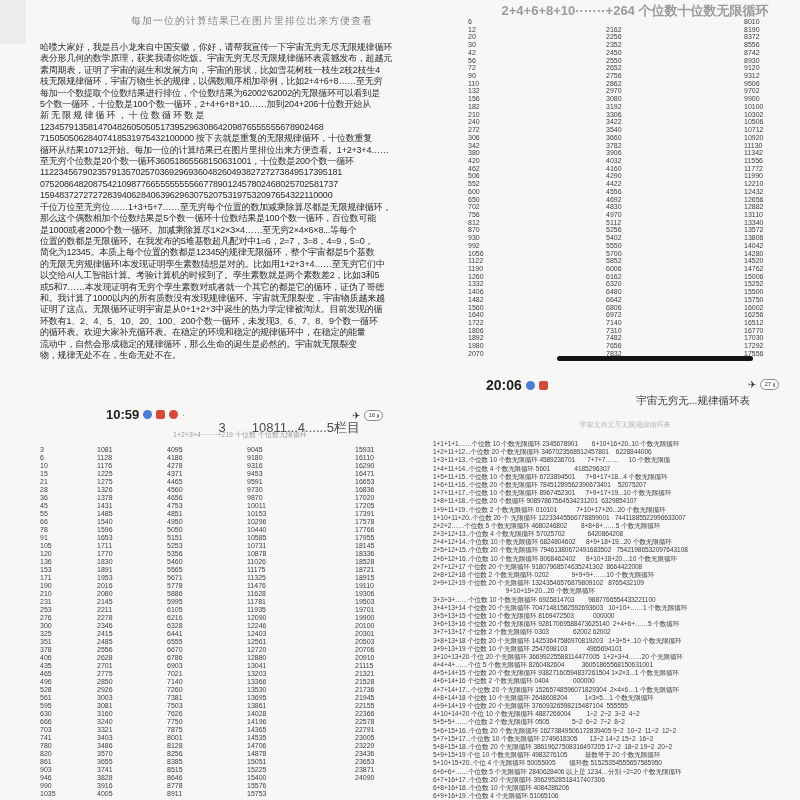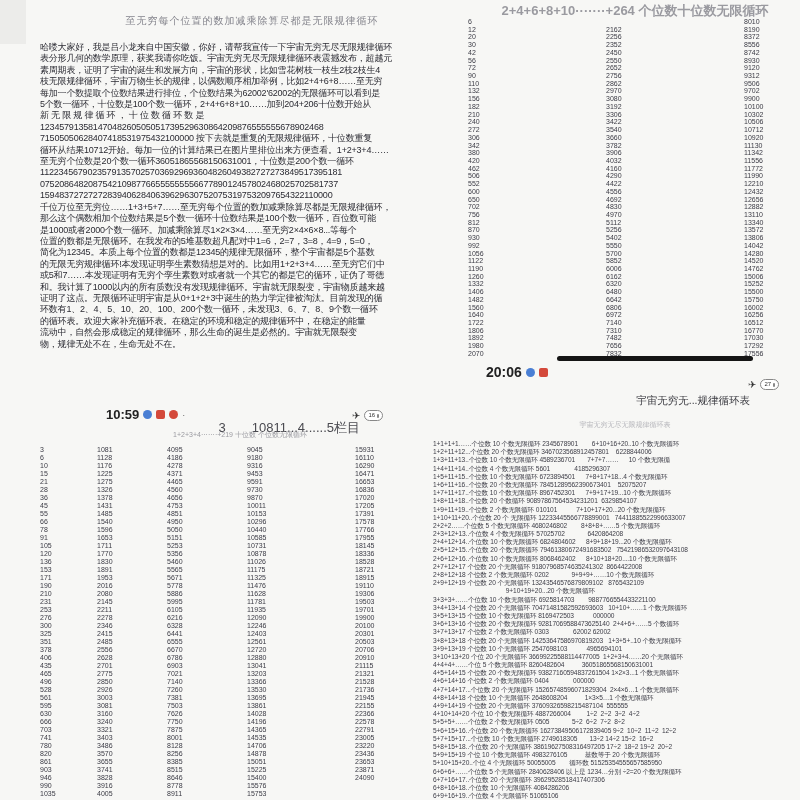--- a/index.html
+++ b/index.html
@@ -42,21 +42,21 @@
   .cycle-body div{font-size:6.6px;line-height:8.18px;white-space:pre;color:#3c3c46;
                   letter-spacing:-0.1px;}
   .edge-strip{position:absolute;left:0;top:0;width:26px;height:44px;background:#ececea;}
 </style>
 </head>
 <body>
 
 <div class="canvas">
   <div class="edge-strip"></div>
 
-  <div class="doc-title">至无穷每个位置的数加减乘除算尽都是无限规律循环</div>
+  <div class="doc-title">每加一位的计算结果已在图片里排位出来方便查看</div>
   <div class="doc-body">
       <div>哈喽大家好，我是吕小龙来自中国安徽，你好，请帮我宣传一下宇宙无穷无尽无限规律循环</div>
       <div>表分形几何的数学原理，获奖我请你吃饭。宇宙无穷无尽无限规律循环表震撼发布，超越元</div>
       <div>素周期表，证明了宇宙的诞生和发展方向，宇宙的形状，比如雪花树枝一枝生2枝2枝生4</div>
       <div>枝无限规律循环，宇宙万物生长的规律，以偶数顺序相加举例，比如2+4+6+8……至无穷</div>
       <div>每加一个数提取个位数结果进行排位，个位数结果为62002'62002的无限循环可以看到是</div>
       <div>5个数一循环，十位数是100个数一循环，2+4+6+8+10……加到204+206十位数开始从</div>
       <div>新 无 限 规 律 循 环 ， 十 位 数 循 环 数 是</div>
       <div>12345791358147048260505051739529630864209876555555678902468</div>
       <div>71505050628407418531975432100000 按下去就是重复的无限规律循环，十位数重复</div>
@@ -64,20 +64,21 @@
       <div>至无穷个位数是20个数一循环36051865568150631001，十位数是200个数一循环</div>
       <div>112234567902357913570257036929693604826049382727273849517395181</div>
       <div>07520864820875421098776655555555667789012457802468025702581737</div>
       <div>1594837272727283940628406396296307520753197532097654322110000</div>
       <div>千位万位至无穷位……1+3+5+7……至无穷每个位置的数加减乘除算尽都是无限规律循环，</div>
       <div>那么这个偶数相加个位数结果是5个数一循环十位数结果是100个数一循环，百位数可能</div>
       <div>是1000或者2000个数一循环。加减乘除算尽1×2×3×4……至无穷2×4×6×8...等每个</div>
       <div>位置的数都是无限循环。在我发布的5堆基数超凡配对中1=6，2=7，3=8，4=9，5=0，</div>
       <div>简化为12345。本质上每个位置的数都是12345的规律无限循环，整个宇宙都是5个基数</div>
       <div>的无限无穷规律循环!本发现证明孪生素数猜想是对的。比如用1+2+3+4……至无穷它们中</div>
+      <div>以交给AI人工智能计算。考验计算机的时候到了。孪生素数就是两个素数差2，比如3和5</div>
       <div>或5和7……本发现证明有无穷个孪生素数对或者就一个其它的都是它的循环，证伪了哥德</div>
       <div>和。我计算了1000以内的所有质数没有发现规律循环。宇宙就无限裂变，宇宙物质越来越</div>
       <div>证明了这点。无限循环证明宇宙是从0+1+2+3中诞生的热力学定律被淘汰。目前发现的循</div>
       <div>环数有1、2、4、5、10、20、100、200个数一循环，未发现3、6、7、8、9个数一循环</div>
       <div>的循环表。欢迎大家补充循环表。在稳定的环境和稳定的规律循环中，在稳定的能量</div>
       <div>流动中，自然会形成稳定的规律循环，那么生命的诞生是必然的。宇宙就无限裂变</div>
       <div>物，规律无处不在，生命无处不在。</div>
     </div>
 
   <div class="pronic-title">2+4+6+8+10·······+264 个位数十位数无限循环</div>
@@ -214,21 +215,21 @@
       <div>16002</div>
       <div>16256</div>
       <div>16512</div>
       <div>16770</div>
       <div>17030</div>
       <div>17292</div>
       <div>17556</div>
     </div>
 
   <div class="black-bar"></div>
-  <div class="status-row" style="left:486px;top:364px;">
+  <div class="status-row" style="left:486px;top:377px;">
     <span class="time" style="font-size:14px;">20:06</span>
     <span class="dot" style="background:#4a7fd4;"></span>
     <span class="sq" style="background:#d4493a;"></span>
   </div>
   <div class="status-row" style="left:748px;top:379px;">
     <span class="plane">✈</span>
     <span class="battery">27</span>
   </div>
   <div class="caption" style="left:490px;top:394px;width:260px;font-size:10.5px;">宇宙无穷无...规律循环表</div>
 

